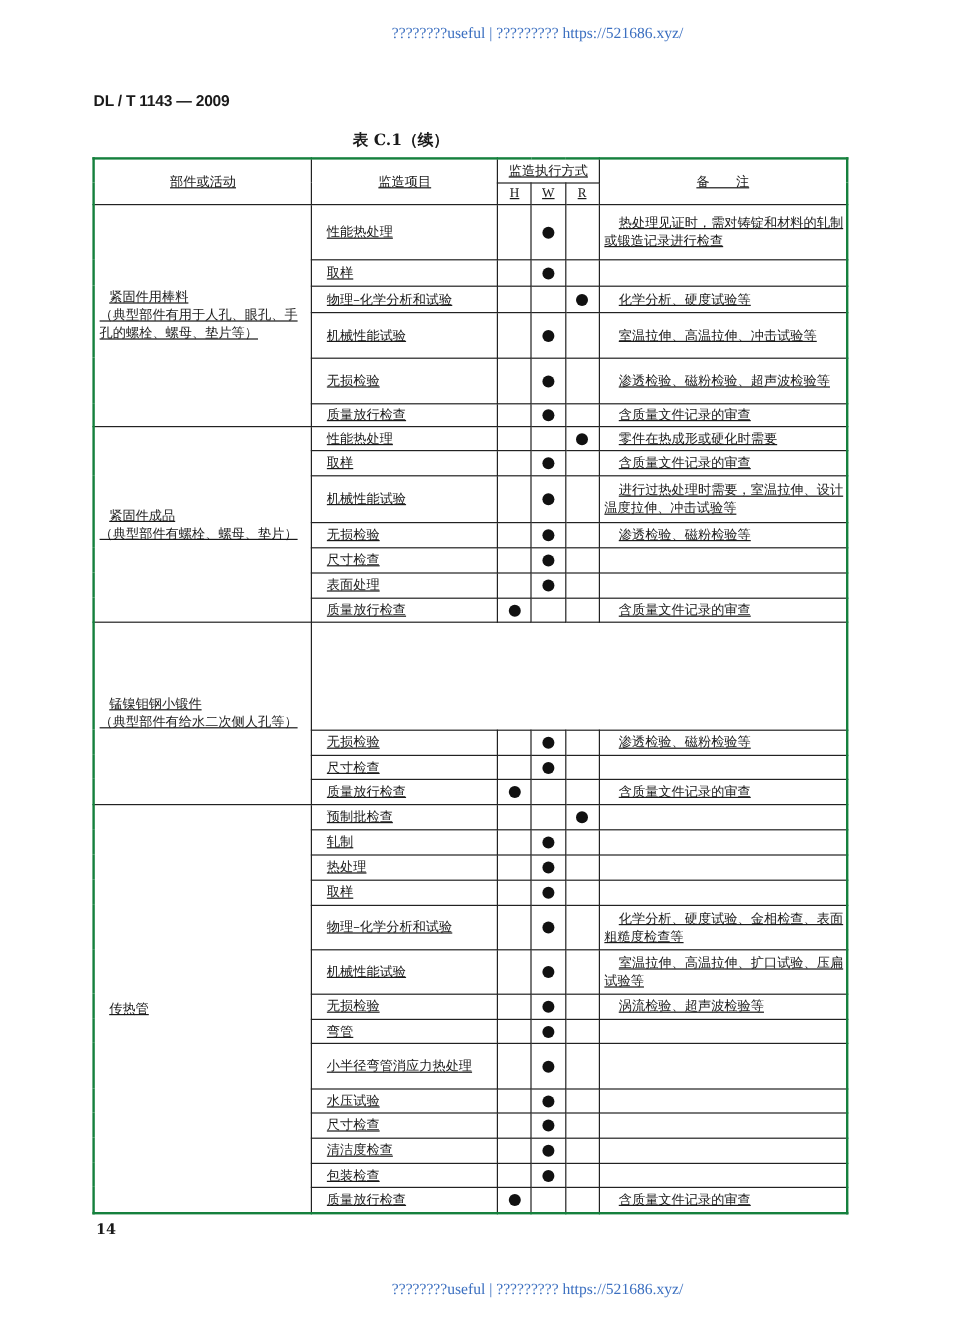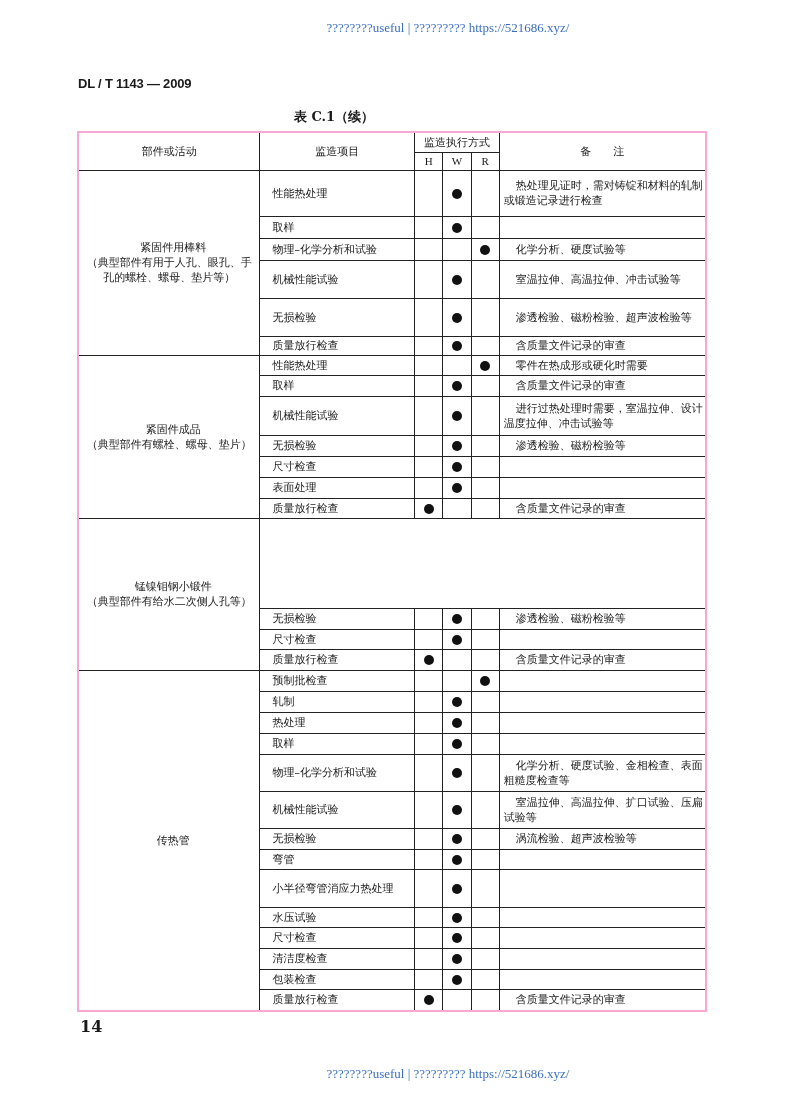--- a/index.html
+++ b/index.html
@@ -6,35 +6,35 @@
   body { width:800px; height:1112px; position:relative; overflow:hidden;
          font-family:"DejaVu Serif", "Liberation Serif", serif; color:#1a1a1a; }
   .watermark { position:absolute; left:0; width:800px; text-align:center;
                font-family:"Liberation Serif", serif; font-size:13px; color:#3b6fc0;padding-left:48px; }
   .wm-top { top:20px; }
   .wm-bottom { top:1066px; }
   .doc-id { position:absolute; left:78px; top:76px; font-family:"Liberation Sans", sans-serif;
             font-weight:bold; font-size:13px; letter-spacing:-0.2px; }
   .table-title { position:absolute; left:0; width:668px; top:108px; text-align:center;
                  font-size:13px; font-weight:bold; }
-  .page-num { position:absolute; left:80px; top:1017px; font-size:16px; font-weight:bold; }
+  .page-num { position:absolute; left:80px; top:1017px; font-size:12px; font-weight:bold; }
 
   table.main { position:absolute; left:77px; top:131px; border-collapse:collapse;
                table-layout:fixed; width:630px; font-size:11px; }
   table.main td, table.main th { border:1px solid #222; padding:0 4px; vertical-align:middle;
                font-weight:normal; line-height:15px; }
-  table.main { border:2px solid #f9a8d4; }
+  table.main { border:2px solid #15803d;text-decoration:underline; }
   .c-part { width:168px; }
   .c-item { width:143px; }
   .c-h, .c-w, .c-r { width:26px; text-align:center; padding:0 !important; }
   .c-note { width:191px; }
   th { text-align:center; }
   .hdr-top { height:20px; }
   .hdr-sub { height:18px; font-family:"Liberation Serif", serif; font-weight:bold !important; }
-  .part-cell { vertical-align:middle; padding-left:4px;text-align:center; }
+  .part-cell { vertical-align:middle; padding-left:4px; }
   .part-cell .pname { display:block; padding-left:8px; }
   .item-cell { padding-left:12px !important; }
   .note-cell { text-indent:12px; padding-right:2px !important; }
   .dot { display:inline-block; width:10px; height:10px; border-radius:50%; background:#111; vertical-align:middle; }
 </style>
 </head>
 <body>
 
 <div class="watermark wm-top">????????useful | ????????? https://521686.xyz/</div>
 <div class="doc-id">DL / T 1143 — 2009</div>

